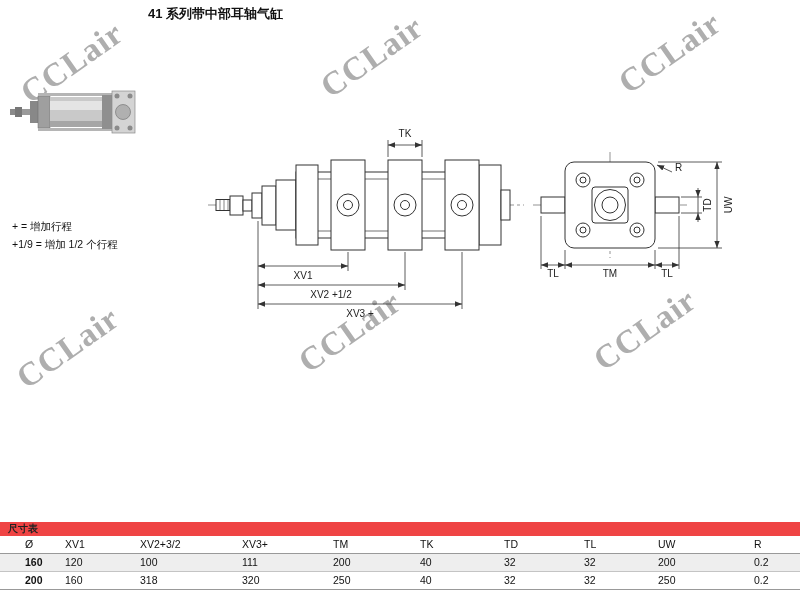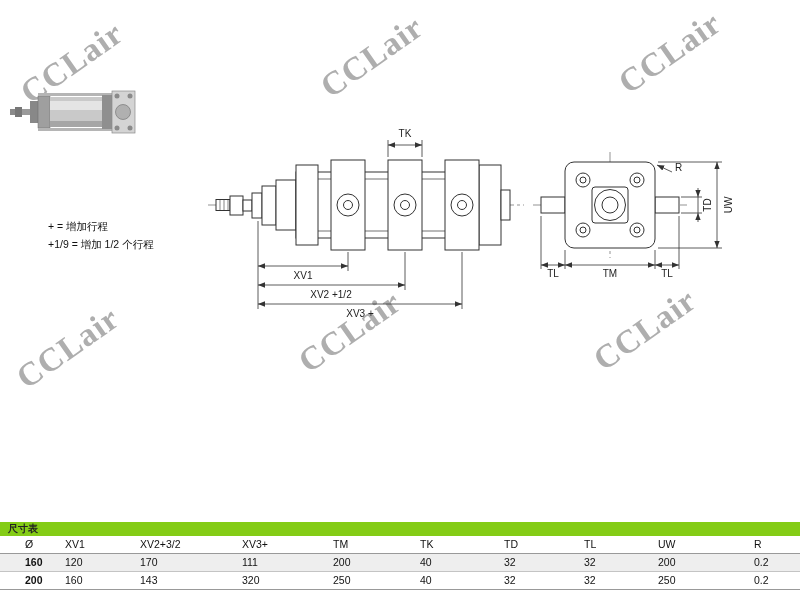--- a/index.html
+++ b/index.html
@@ -3,38 +3,39 @@
 <meta charset="utf-8">
 <style>
   html,body{margin:0;padding:0;}
   body{width:800px;height:591px;background:#ffffff;font-family:"Liberation Sans",sans-serif;position:relative;overflow:hidden;color:#111;}
   .page{position:absolute;inset:0;}
   .title{position:absolute;left:148px;top:5px;font-size:13px;font-weight:bold;margin:0;z-index:4;}
   .wm{position:absolute;font-family:"Liberation Serif",serif;font-weight:bold;font-size:33px;color:#8f8f8f;opacity:.72;transform:translate(-50%,-50%) rotate(-35deg);white-space:nowrap;letter-spacing:1px;z-index:1;}
   .wm1{left:72px;top:63px;}  .wm2{left:372px;top:57px;}  .wm3{left:670px;top:53px;}
   .wm4{left:68px;top:348px;} .wm5{left:350px;top:332px;} .wm6{left:645px;top:330px;}
   .photo{position:absolute;left:8px;top:80px;width:130px;height:66px;z-index:2;}
-  .notes{position:absolute;left:12px;top:218px;font-size:10.5px;line-height:1.7;z-index:2;margin-left:36px;}
+  .notes{position:absolute;left:12px;top:218px;font-size:10.5px;line-height:1.7;z-index:2;}
   .drawing{position:absolute;left:130px;top:116px;z-index:2;}
   .tablewrap{position:absolute;left:0;top:522px;width:800px;z-index:3;background:#fff;}
-  .tabletitle{background:#84cc16;height:14px;line-height:14px;padding-left:8px;font-size:10px;font-weight:bold;color:#222;}
+  .tabletitle{background:#ef4444;height:14px;line-height:14px;padding-left:8px;font-size:10px;font-weight:bold;color:#222;}
   table{width:100%;border-collapse:collapse;font-size:10.5px;table-layout:fixed;}
   th,td{padding:2px 0 3px 0;text-align:left;font-weight:normal;white-space:nowrap;overflow:hidden;}
   thead tr{border-bottom:1px solid #999;}
   tbody tr.r1{background:#eeeeee;border-bottom:1px solid #c4c4c4;}
   tbody tr.r2{border-bottom:1px solid #999;}
   th:first-child,td:first-child{padding-left:25px;}
   td:first-child{font-weight:bold;}
   svg text{font-family:"Liberation Sans",sans-serif;font-size:10px;fill:#222;}
 </style>
 </head>
 <body>
 
 <div class="page">
 
+  <h1 class="title">41 系列带中部耳轴气缸</h1>
 
   <div class="wm wm1">CCLair</div>
   <div class="wm wm2">CCLair</div>
   <div class="wm wm3">CCLair</div>
   <div class="wm wm4">CCLair</div>
   <div class="wm wm5">CCLair</div>
   <div class="wm wm6">CCLair</div>
 
   <div class="photo">
     <svg width="130" height="66" viewBox="0 0 130 66">
@@ -193,33 +194,33 @@
           <th>TD</th>
           <th>TL</th>
           <th>UW</th>
           <th>R</th>
         </tr>
       </thead>
       <tbody>
         <tr class="r1">
           <td>160</td>
           <td>120</td>
-          <td>170</td>
+          <td>100</td>
           <td>111</td>
           <td>200</td>
           <td>40</td>
           <td>32</td>
           <td>32</td>
           <td>200</td>
           <td>0.2</td>
         </tr>
         <tr class="r2">
           <td>200</td>
           <td>160</td>
-          <td>143</td>
+          <td>318</td>
           <td>320</td>
           <td>250</td>
           <td>40</td>
           <td>32</td>
           <td>32</td>
           <td>250</td>
           <td>0.2</td>
         </tr>
       </tbody>
     </table>

